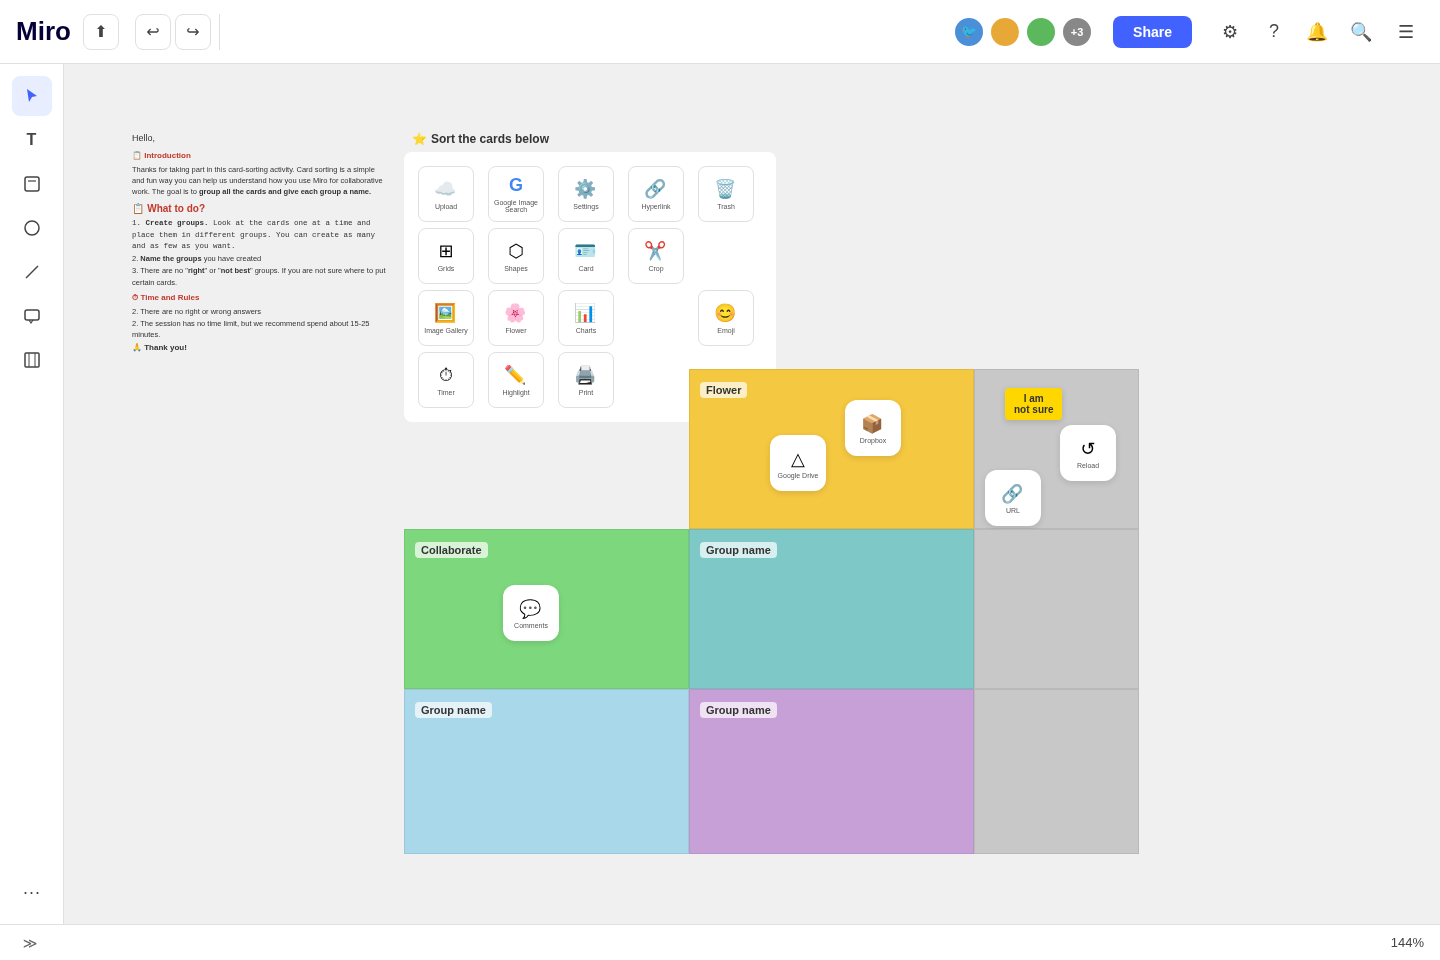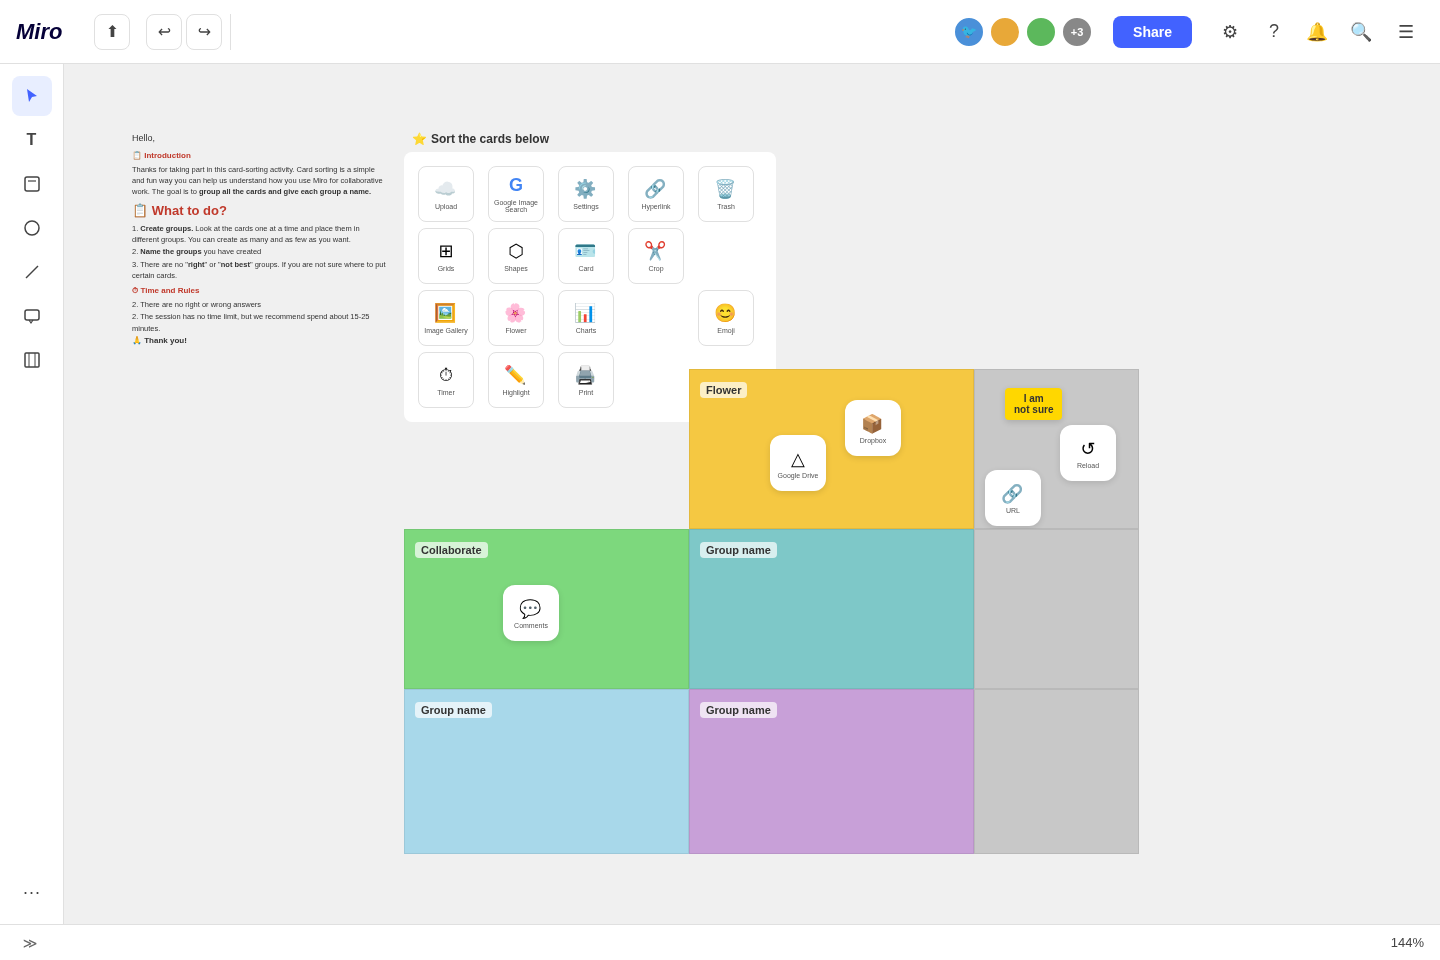--- a/index.html
+++ b/index.html
@@ -4,21 +4,21 @@
   <style>
     * { box-sizing: border-box; margin: 0; padding: 0; }
     body { font-family: -apple-system, BlinkMacSystemFont, 'Segoe UI', sans-serif; background: #f0f0f0; width: 1440px; height: 960px; overflow: hidden; position: relative; }
 
     
     #topnav {
       position: absolute; top: 0; left: 0; right: 0; height: 64px;
       background: #fff; border-bottom: 1px solid #e0e0e0;
       display: flex; align-items: center; padding: 0 16px; gap: 8px; z-index: 100;
     }
-    .logo { font-size: 22px; font-weight: 700; color: #050038; margin-right: 24px; font-style: italic; }
+    .logo { font-size: 26px; font-weight: 700; color: #050038; margin-right: 4px; }
     .nav-btn {
       width: 36px; height: 36px; border-radius: 8px; border: 1px solid #e0e0e0;
       display: flex; align-items: center; justify-content: center;
       cursor: pointer; background: #fff; font-size: 16px; color: #444;
     }
     .undo-redo { display: flex; gap: 4px; padding: 0 8px; border-right: 1px solid #e0e0e0; margin-right: 8px; }
     .spacer { flex: 1; }
     .avatar-group { display: flex; align-items: center; gap: 4px; margin-right: 12px; }
     .avatar { width: 32px; height: 32px; border-radius: 50%; border: 2px solid #fff; overflow: hidden; display: flex; align-items: center; justify-content: center; font-size: 13px; font-weight: 600; color: #fff; }
     .av1 { background: #4a90d9; }
@@ -152,22 +152,22 @@
   <div class="tool-spacer"></div>
   <div class="tool-btn">···</div>
 </div>
 
 <div id="canvas">
 
   <div class="instructions" style="position:absolute;top:68px;left:68px;width:255px;">
     <p style="font-size:9px;margin-bottom:4px;">Hello,</p>
     <p style="font-size:8px;font-weight:700;color:#c0392b;margin-bottom:2px;">📋 Introduction</p>
     <p style="font-size:7.5px;line-height:1.5;margin-bottom:4px;">Thanks for taking part in this card-sorting activity. Card sorting is a simple and fun way you can help us understand how you use Miro for collaborative work. The goal is to <strong>group all the cards and give each group a name.</strong></p>
-    <p style="font-size:13px;font-weight:700;color:#c0392b;margin-bottom:2px;">📋 What to do?</p>
-    <p style="font-size:7.5px;line-height:1.5;margin-bottom:1px;">1. <strong>Create groups.</strong> Look at the cards one at a time and place them in different groups. You can create as many and as few as you want.</p>
+    <p style="font-size:10px;font-weight:700;color:#c0392b;margin-bottom:2px;">📋 What to do?</p>
+    <p style="font-size:7.5px;line-height:1.5;margin-bottom:1px;font-family:Liberation Mono, monospace;">1. <strong>Create groups.</strong> Look at the cards one at a time and place them in different groups. You can create as many and as few as you want.</p>
     <p style="font-size:7.5px;line-height:1.5;margin-bottom:1px;">2. <strong>Name the groups</strong> you have created</p>
     <p style="font-size:7.5px;line-height:1.5;margin-bottom:4px;">3. There are no "<strong>right</strong>" or "<strong>not best</strong>" groups. If you are not sure where to put certain cards.</p>
     <p style="font-size:8px;font-weight:700;color:#c0392b;margin-bottom:2px;">⏱ Time and Rules</p>
     <p style="font-size:7.5px;line-height:1.5;margin-bottom:1px;">2. There are no right or wrong answers</p>
     <p style="font-size:7.5px;line-height:1.5;margin-bottom:1px;">2. The session has no time limit, but we recommend spend about 15-25 minutes.</p>
     <p style="font-size:8px;font-weight:700;">🙏 Thank you!</p>
   </div>
 
   <div style="position:absolute;top:68px;left:348px;display:flex;align-items:center;gap:4px;">
     <span style="color:#f0a500;font-size:12px;">⭐</span>

